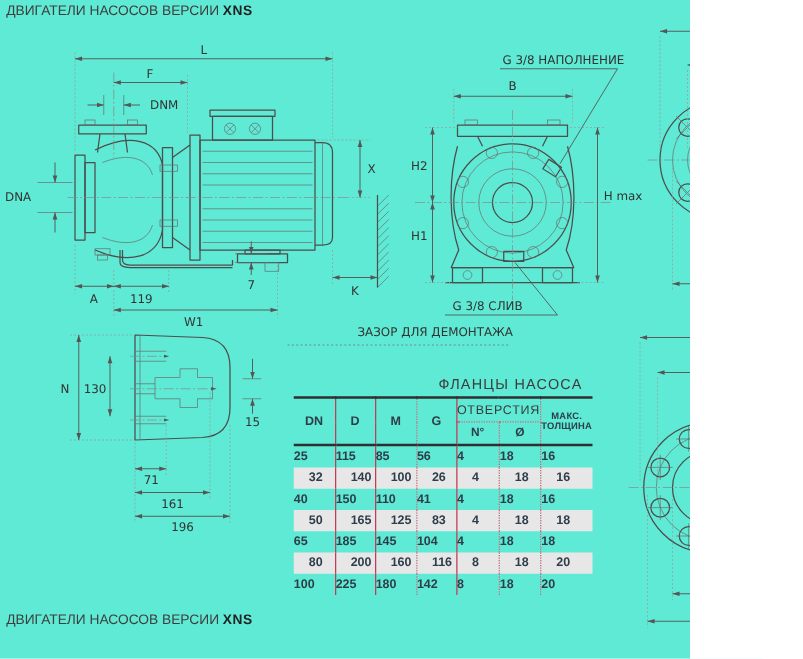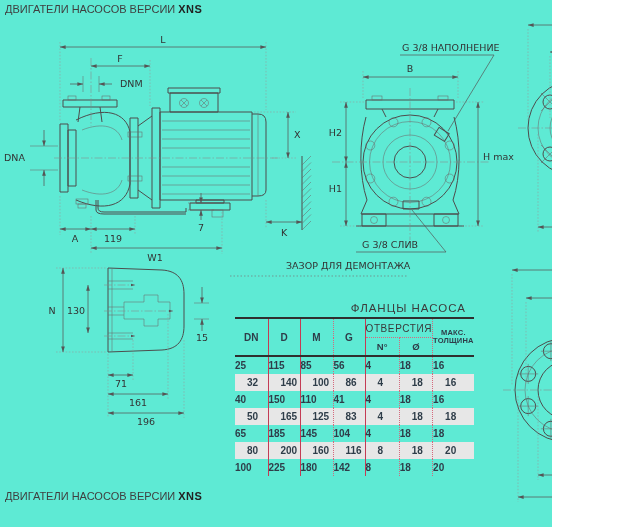--- a/index.html
+++ b/index.html
@@ -425,21 +425,21 @@
           <td class="c2">85</td>
           <td class="c3">56</td>
           <td class="c4">4</td>
           <td class="c5">18</td>
           <td class="c6">16</td>
         </tr>
         <tr class="alt">
           <td class="c0">32</td>
           <td class="c1">140</td>
           <td class="c2">100</td>
-          <td class="c3">86</td>
+          <td class="c3">26</td>
           <td class="c4">4</td>
           <td class="c5">18</td>
           <td class="c6">16</td>
         </tr>
         <tr>
           <td class="c0">40</td>
           <td class="c1">150</td>
           <td class="c2">110</td>
           <td class="c3">41</td>
           <td class="c4">4</td>

